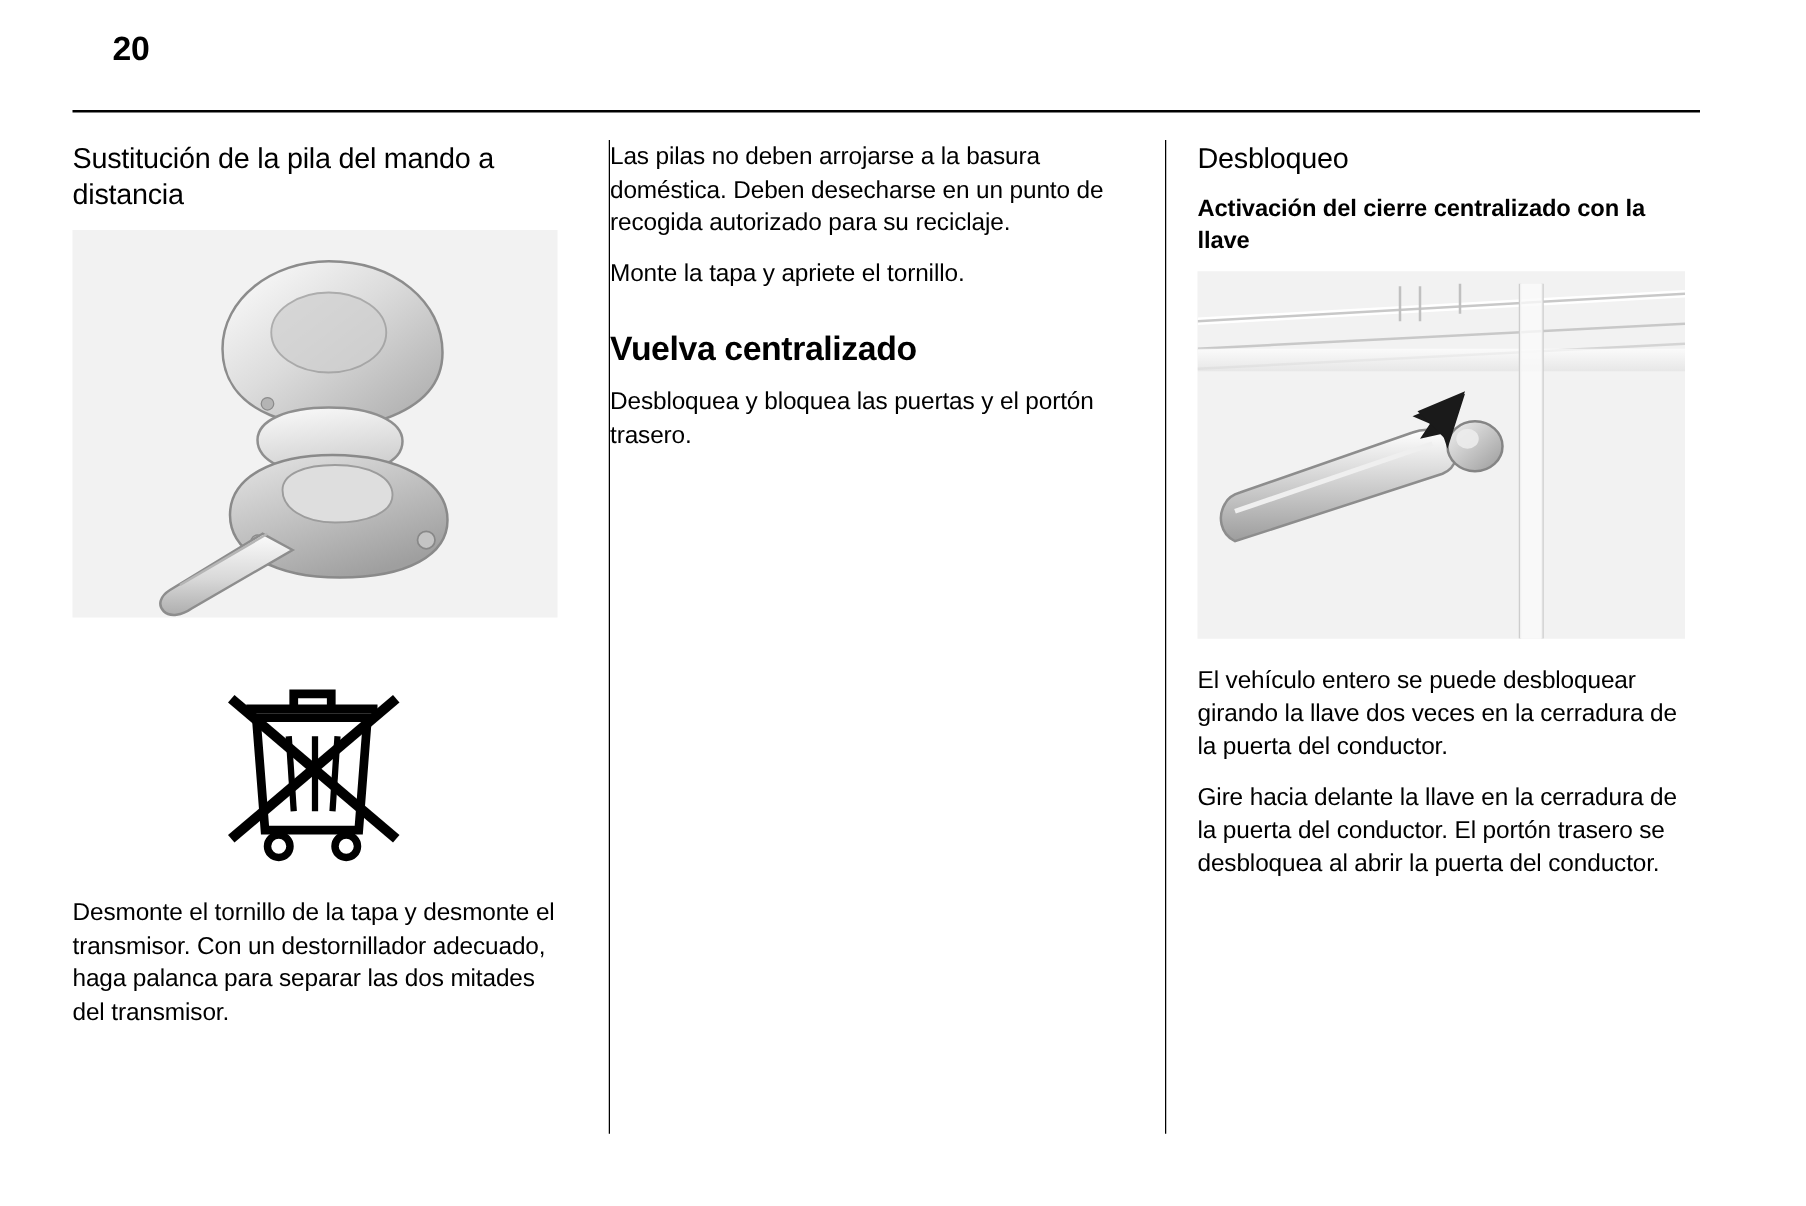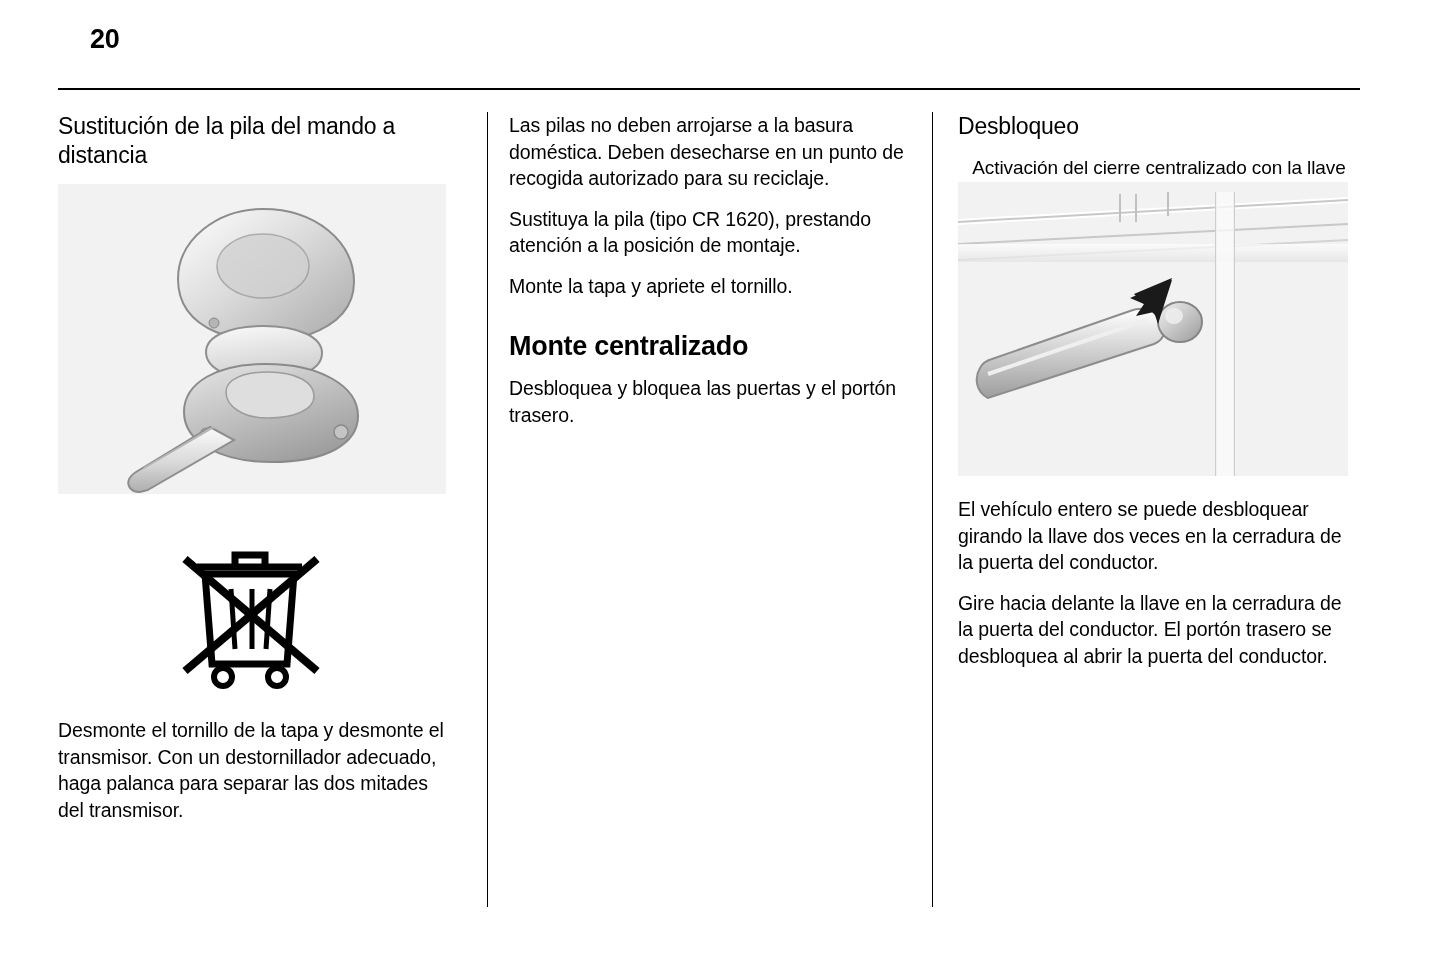--- a/index.html
+++ b/index.html
@@ -51,21 +51,21 @@
     height: 2px;
     background: #000000;
   }
 
   
   .col {
     position: absolute;
     top: 112px;
   }
   .col-1 { left: 58px;  width: 400px; }
-  .col-2 { left: 509px; width: 400px; }
+  .col-2 { left: 488px; width: 400px; }
   .col-3 { left: 958px; width: 402px; }
 
   .col-divider {
     position: absolute;
     top: 112px;
     width: 1px;
     height: 795px;
     background: #000000;
   }
   .divider-1 { left: 487px; }
@@ -74,25 +74,24 @@
   
   h2.section-title {
     font-size: 23px;
     font-weight: normal;
     line-height: 29px;
     margin: 0 0 14px 0;
     letter-spacing: -0.2px;
   }
   h3.sub-title {
     font-size: 19px;
-    font-weight: normal;
+    font-weight: bold;
     line-height: 25px;
-    margin: 0 0 2px 0;
+    margin: 0 0 12px 0;
     letter-spacing: -0.1px;
-    text-align: center;
   }
   h2.big-title {
     font-size: 27px;
     font-weight: bold;
     line-height: 34px;
     margin: 30px 0 12px 0;
     letter-spacing: -0.3px;
   }
   p.body {
     font-size: 19.5px;
@@ -204,24 +203,23 @@
           <path d="M152 40 L20 152" stroke-width="8"></path>
         </g>
       </svg>
     </div>
 
     <p class="body">Desmonte el tornillo de la tapa y desmonte el transmisor. Con un destornillador adecuado, haga palanca para separar las dos mitades del transmisor.</p>
   </div>
 
   <div class="col col-2">
     <p class="body">Las pilas no deben arrojarse a la basura doméstica. Deben desecharse en un punto de recogida autorizado para su reciclaje.</p>
-    <p class="body">Sustituya la pila (tipo CR 1620), prestando atención a la posición de montaje.</p>
     <p class="body">Monte la tapa y apriete el tornillo.</p>
 
-    <h2 class="big-title">Monte centralizado</h2>
+    <h2 class="big-title">Vuelva centralizado</h2>
     <p class="body">Desbloquea y bloquea las puertas y el portón trasero.</p>
   </div>
 
   <div class="col col-3">
     <h2 class="section-title">Desbloqueo</h2>
     <h3 class="sub-title">Activación del cierre centralizado con la llave</h3>
 
     <div class="figure fig-lock">
       <svg width="390" height="294" viewBox="0 0 390 294">
         <defs>

